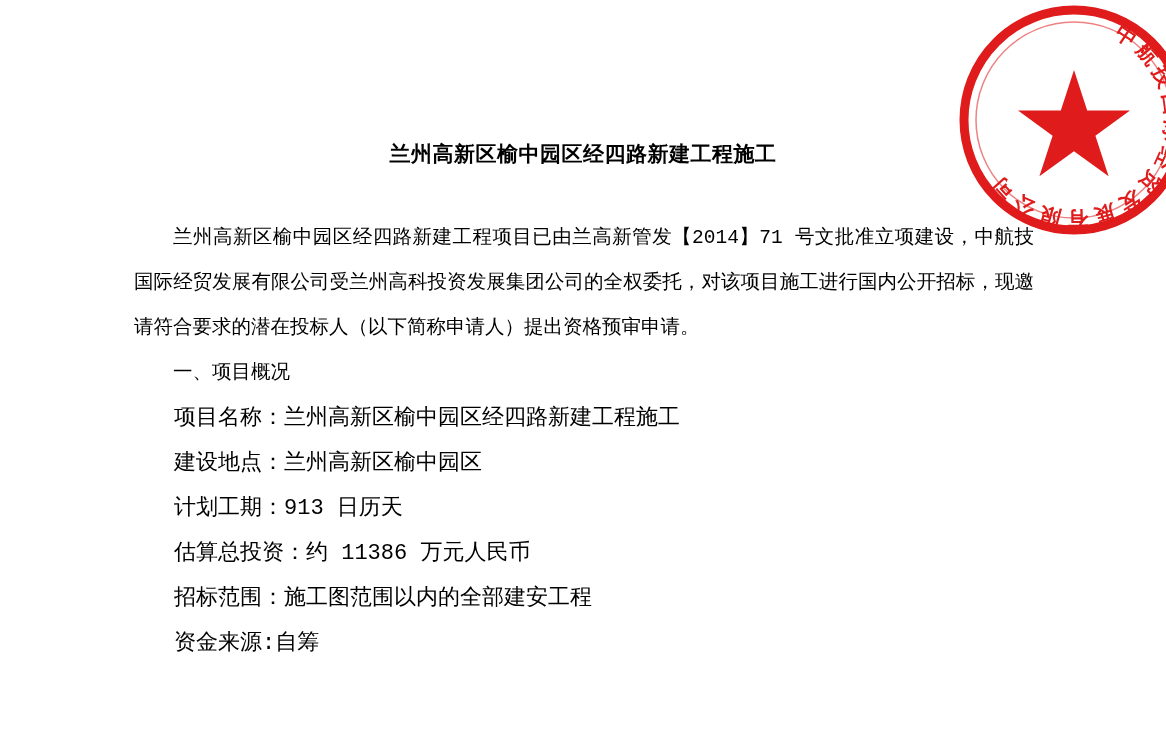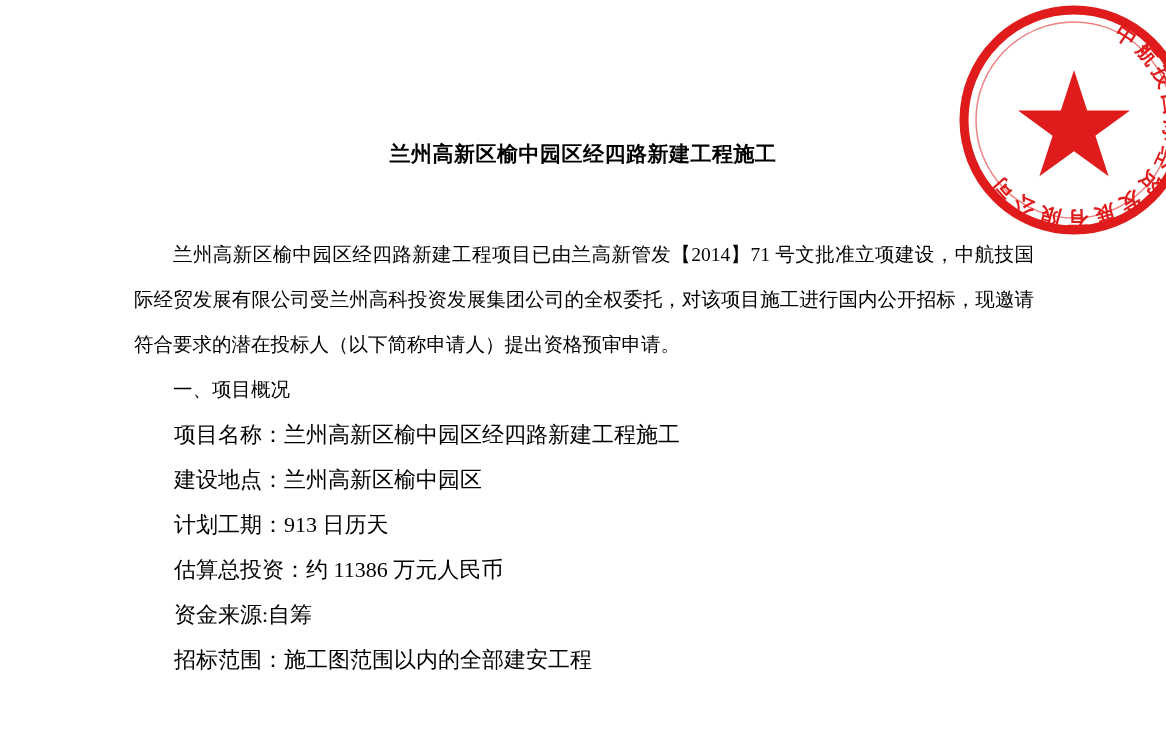--- a/index.html
+++ b/index.html
@@ -46,23 +46,24 @@
     line-height: 44px;
     letter-spacing: 0.5px;
     font-family: "Liberation Serif", "DejaVu Serif", serif;
   }
   .doc-title .line1 { display: block; }
   .doc-title .line2 { display: block; }
 
   
   .body-wrap {
     position: absolute;
-    top: 232px;
+    top: 216px;
     left: 134px;
     width: 900px;
+    font-family: Liberation Mono, monospace;
   }
   .para {
     font-size: 19.5px;
     line-height: 45px;
     text-align: justify;
     text-justify: inter-ideograph;
     margin: 0;
     text-indent: 2em;
   }
   .section-head {
@@ -108,17 +109,17 @@
     <span class="line1">兰州高新区榆中园区经四路新建工程施工</span>
   </div>
 
   <div class="body-wrap">
     <p class="para">兰州高新区榆中园区经四路新建工程项目已由兰高新管发【2014】71 号文批准立项建设，中航技国际经贸发展有限公司受兰州高科投资发展集团公司的全权委托，对该项目施工进行国内公开招标，现邀请符合要求的潜在投标人（以下简称申请人）提出资格预审申请。</p>
     <p class="section-head">一、项目概况</p>
     <p class="item">项目名称：兰州高新区榆中园区经四路新建工程施工</p>
     <p class="item">建设地点：兰州高新区榆中园区</p>
     <p class="item">计划工期：913 日历天</p>
     <p class="item">估算总投资：约 11386 万元人民币</p>
+    <p class="item">招标范围：施工图范围以内的全部建安工程</p>
     <p class="item">资金来源:自筹</p>
-    <p class="item">招标范围：施工图范围以内的全部建安工程</p>
   </div>
 
 </div>
 
 </body></html>

